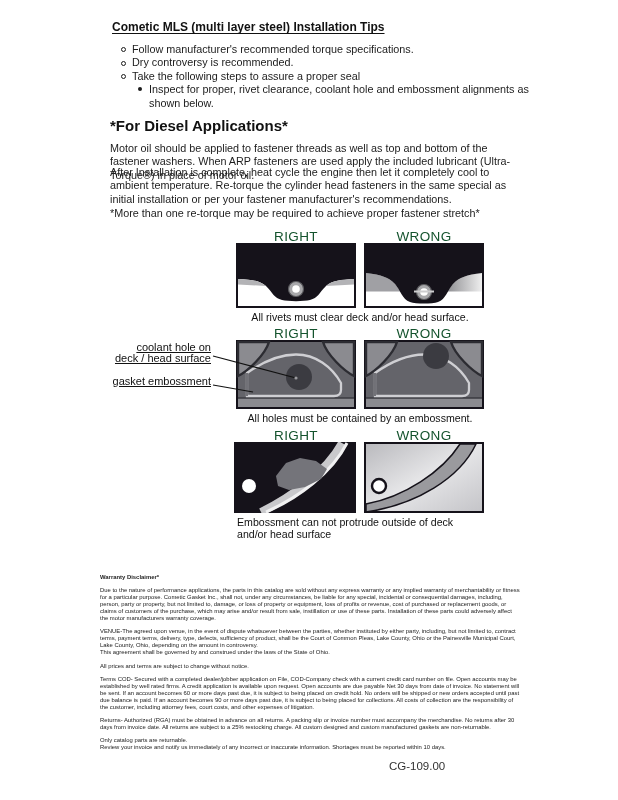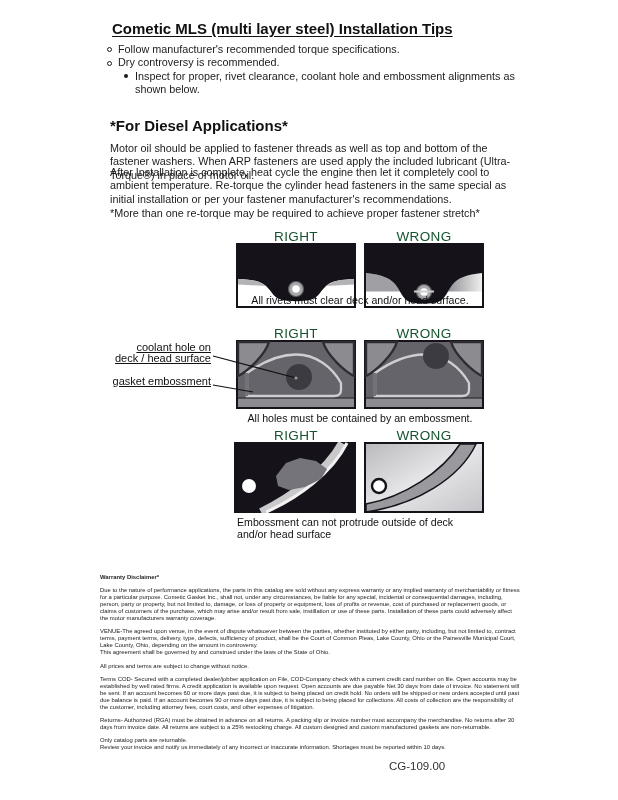--- a/index.html
+++ b/index.html
@@ -6,45 +6,45 @@
   body{
     width:618px;height:800px;background:#ffffff;position:relative;
     font-family:"Liberation Sans","DejaVu Sans",sans-serif;color:#1c1c1c;
     overflow:hidden;
   }
   .abs{position:absolute;}
 
   
   .page-title{
     left:112px;top:20px;width:430px;margin:0;
-    font-size:15px;font-weight:bold;color:#111;
+    font-size:12px;font-weight:bold;color:#111;
     text-decoration:underline;text-underline-offset:2px;
   }
 
   
-  .tips{left:105px;top:43px;width:440px;list-style:none;margin:0;padding:0;
+  .tips{left:119px;top:43px;width:440px;list-style:none;margin:0;padding:0;
     font-size:10.8px;line-height:13.4px;}
   .tips li{position:relative;padding-left:13px;}
   .tips li.sub{margin-left:17px;}
   .marker{position:absolute;left:2px;top:4.2px;width:4px;height:4px;border-radius:50%;}
   .marker.ring{border:1px solid #1c1c1c;width:3.2px;height:3.2px;}
   .marker.dot{background:#1c1c1c;}
 
   
   .diesel-heading{left:110px;top:117px;margin:0;font-size:15px;font-weight:bold;color:#111;}
   .body-para{left:110px;width:414px;margin:0;font-size:10.8px;line-height:13.4px;}
   .p1{top:142px;} .p2{top:166px;} .p3{top:207px;}
 
   
   .fig-label{width:120px;text-align:center;font-size:13.5px;letter-spacing:.4px;color:#14532d;}
   .lbl-left{left:236px;} .lbl-right{left:364px;}
   .row1-lbl{top:229px;} .row2-lbl{top:326px;} .row3-lbl{top:428px;}
   .panel{display:block;}
   .fig-caption{font-size:10.6px;color:#111;line-height:12px;}
-  .cap1{left:236px;top:294px;width:248px;text-align:center;}
+  .cap1{left:236px;top:311px;width:248px;text-align:center;}
   .cap2{left:236px;top:412px;width:248px;text-align:center;}
   .cap3{left:237px;top:516px;width:248px;text-align:left;}
 
   
   .anno{right:407px;width:150px;text-align:right;font-size:11px;line-height:11px;color:#111;text-decoration:underline;}
   .anno1{top:342px;} .anno2{top:376px;}
   .leader-overlay{left:110px;top:340px;pointer-events:none;}
 
   
   .legal{left:100px;top:574px;width:421px;font-size:5.9px;line-height:6.9px;color:#222;}
@@ -56,20 +56,21 @@
   .doc-number{left:389px;top:760px;font-size:11.5px;color:#333;}
 </style>
 </head>
 <body>
 
 <h1 class="abs page-title">Cometic MLS (multi layer steel) Installation Tips</h1>
 
 <ul class="abs tips">
   <li><span class="marker ring"></span><span>Follow manufacturer's recommended torque specifications.</span></li>
   <li><span class="marker ring"></span><span>Dry controversy is recommended.</span></li>
+  <li><span class="marker ring"></span><span>Take the following steps to assure a proper seal</span></li>
   <li class="sub"><span class="marker dot"></span><span>Inspect for proper, rivet clearance, coolant hole and embossment alignments as shown below.</span></li>
 </ul>
 
 <h2 class="abs diesel-heading">*For Diesel Applications*</h2>
 <p class="abs body-para p1">Motor oil should be applied to fastener threads as well as top and bottom of the fastener washers. When ARP fasteners are used apply the included lubricant (Ultra-Torque®) in place of motor oil.</p>
 <p class="abs body-para p2">After Installation is complete, heat cycle the engine then let it completely cool to ambient temperature. Re-torque the cylinder head fasteners in the same special as initial installation or per your fastener manufacturer's recommendations.</p>
 <p class="abs body-para p3">*More than one re-torque may be required to achieve proper fastener stretch*</p>
 
 <div class="abs fig-label lbl-left row1-lbl">RIGHT</div>
 <div class="abs fig-label lbl-right row1-lbl">WRONG</div>

